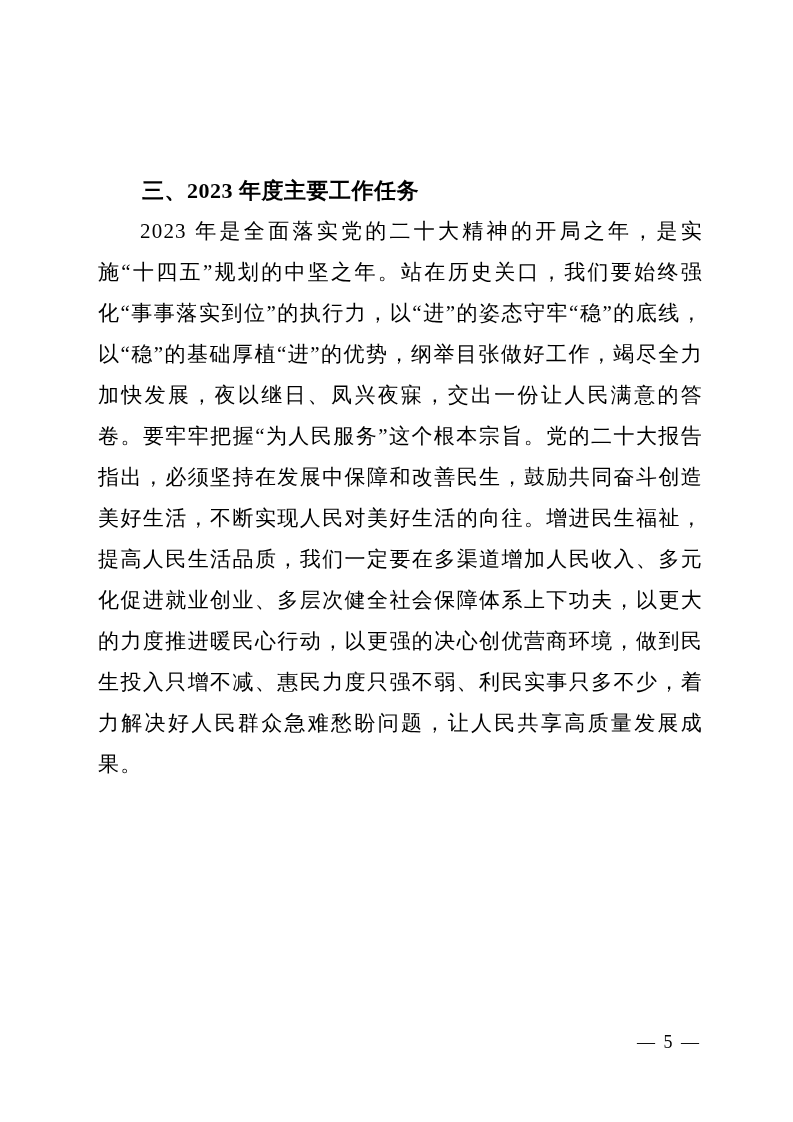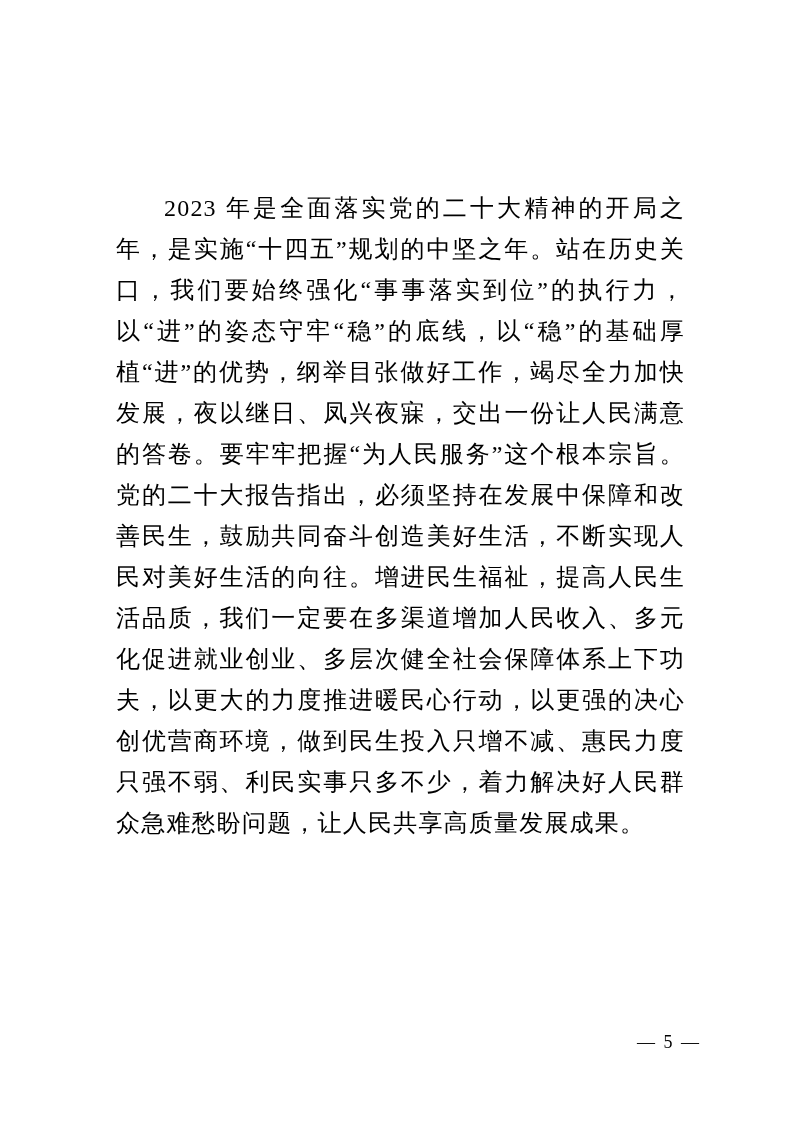--- a/index.html
+++ b/index.html
@@ -26,39 +26,40 @@
     margin: 0;
     padding: 0;
     font-size: 22px;
     font-weight: bold;
     line-height: 41px;
     text-indent: 2em;
     letter-spacing: 0.5px;
     white-space: nowrap;
   }
   .para {
-    margin: 18px;
+    margin: 0;
     padding: 0;
-    font-size: 24px;
+    font-size: 21px;
     line-height: 41px;
     text-align: justify;
     text-justify: inter-character;
     text-indent: 2em;
     letter-spacing: 1.2px;
   }
   .footer {
     position: absolute;
     top: 1030px;
     right: 92px;
     font-size: 18px;
     line-height: 24px;
     letter-spacing: 2px;
   }
 </style>
 </head>
 <body>
 
 <div class="page">
   <div class="content">
+    <h2 class="heading">三、2023 年度主要工作任务</h2>
     <p class="para">2023 年是全面落实党的二十大精神的开局之年，是实施“十四五”规划的中坚之年。站在历史关口，我们要始终强化“事事落实到位”的执行力，以“进”的姿态守牢“稳”的底线，以“稳”的基础厚植“进”的优势，纲举目张做好工作，竭尽全力加快发展，夜以继日、凤兴夜寐，交出一份让人民满意的答卷。要牢牢把握“为人民服务”这个根本宗旨。党的二十大报告指出，必须坚持在发展中保障和改善民生，鼓励共同奋斗创造美好生活，不断实现人民对美好生活的向往。增进民生福祉，提高人民生活品质，我们一定要在多渠道增加人民收入、多元化促进就业创业、多层次健全社会保障体系上下功夫，以更大的力度推进暖民心行动，以更强的决心创优营商环境，做到民生投入只增不减、惠民力度只强不弱、利民实事只多不少，着力解决好人民群众急难愁盼问题，让人民共享高质量发展成果。</p>
   </div>
   <div class="footer">— 5 —</div>
 </div>
 
 </body></html>

